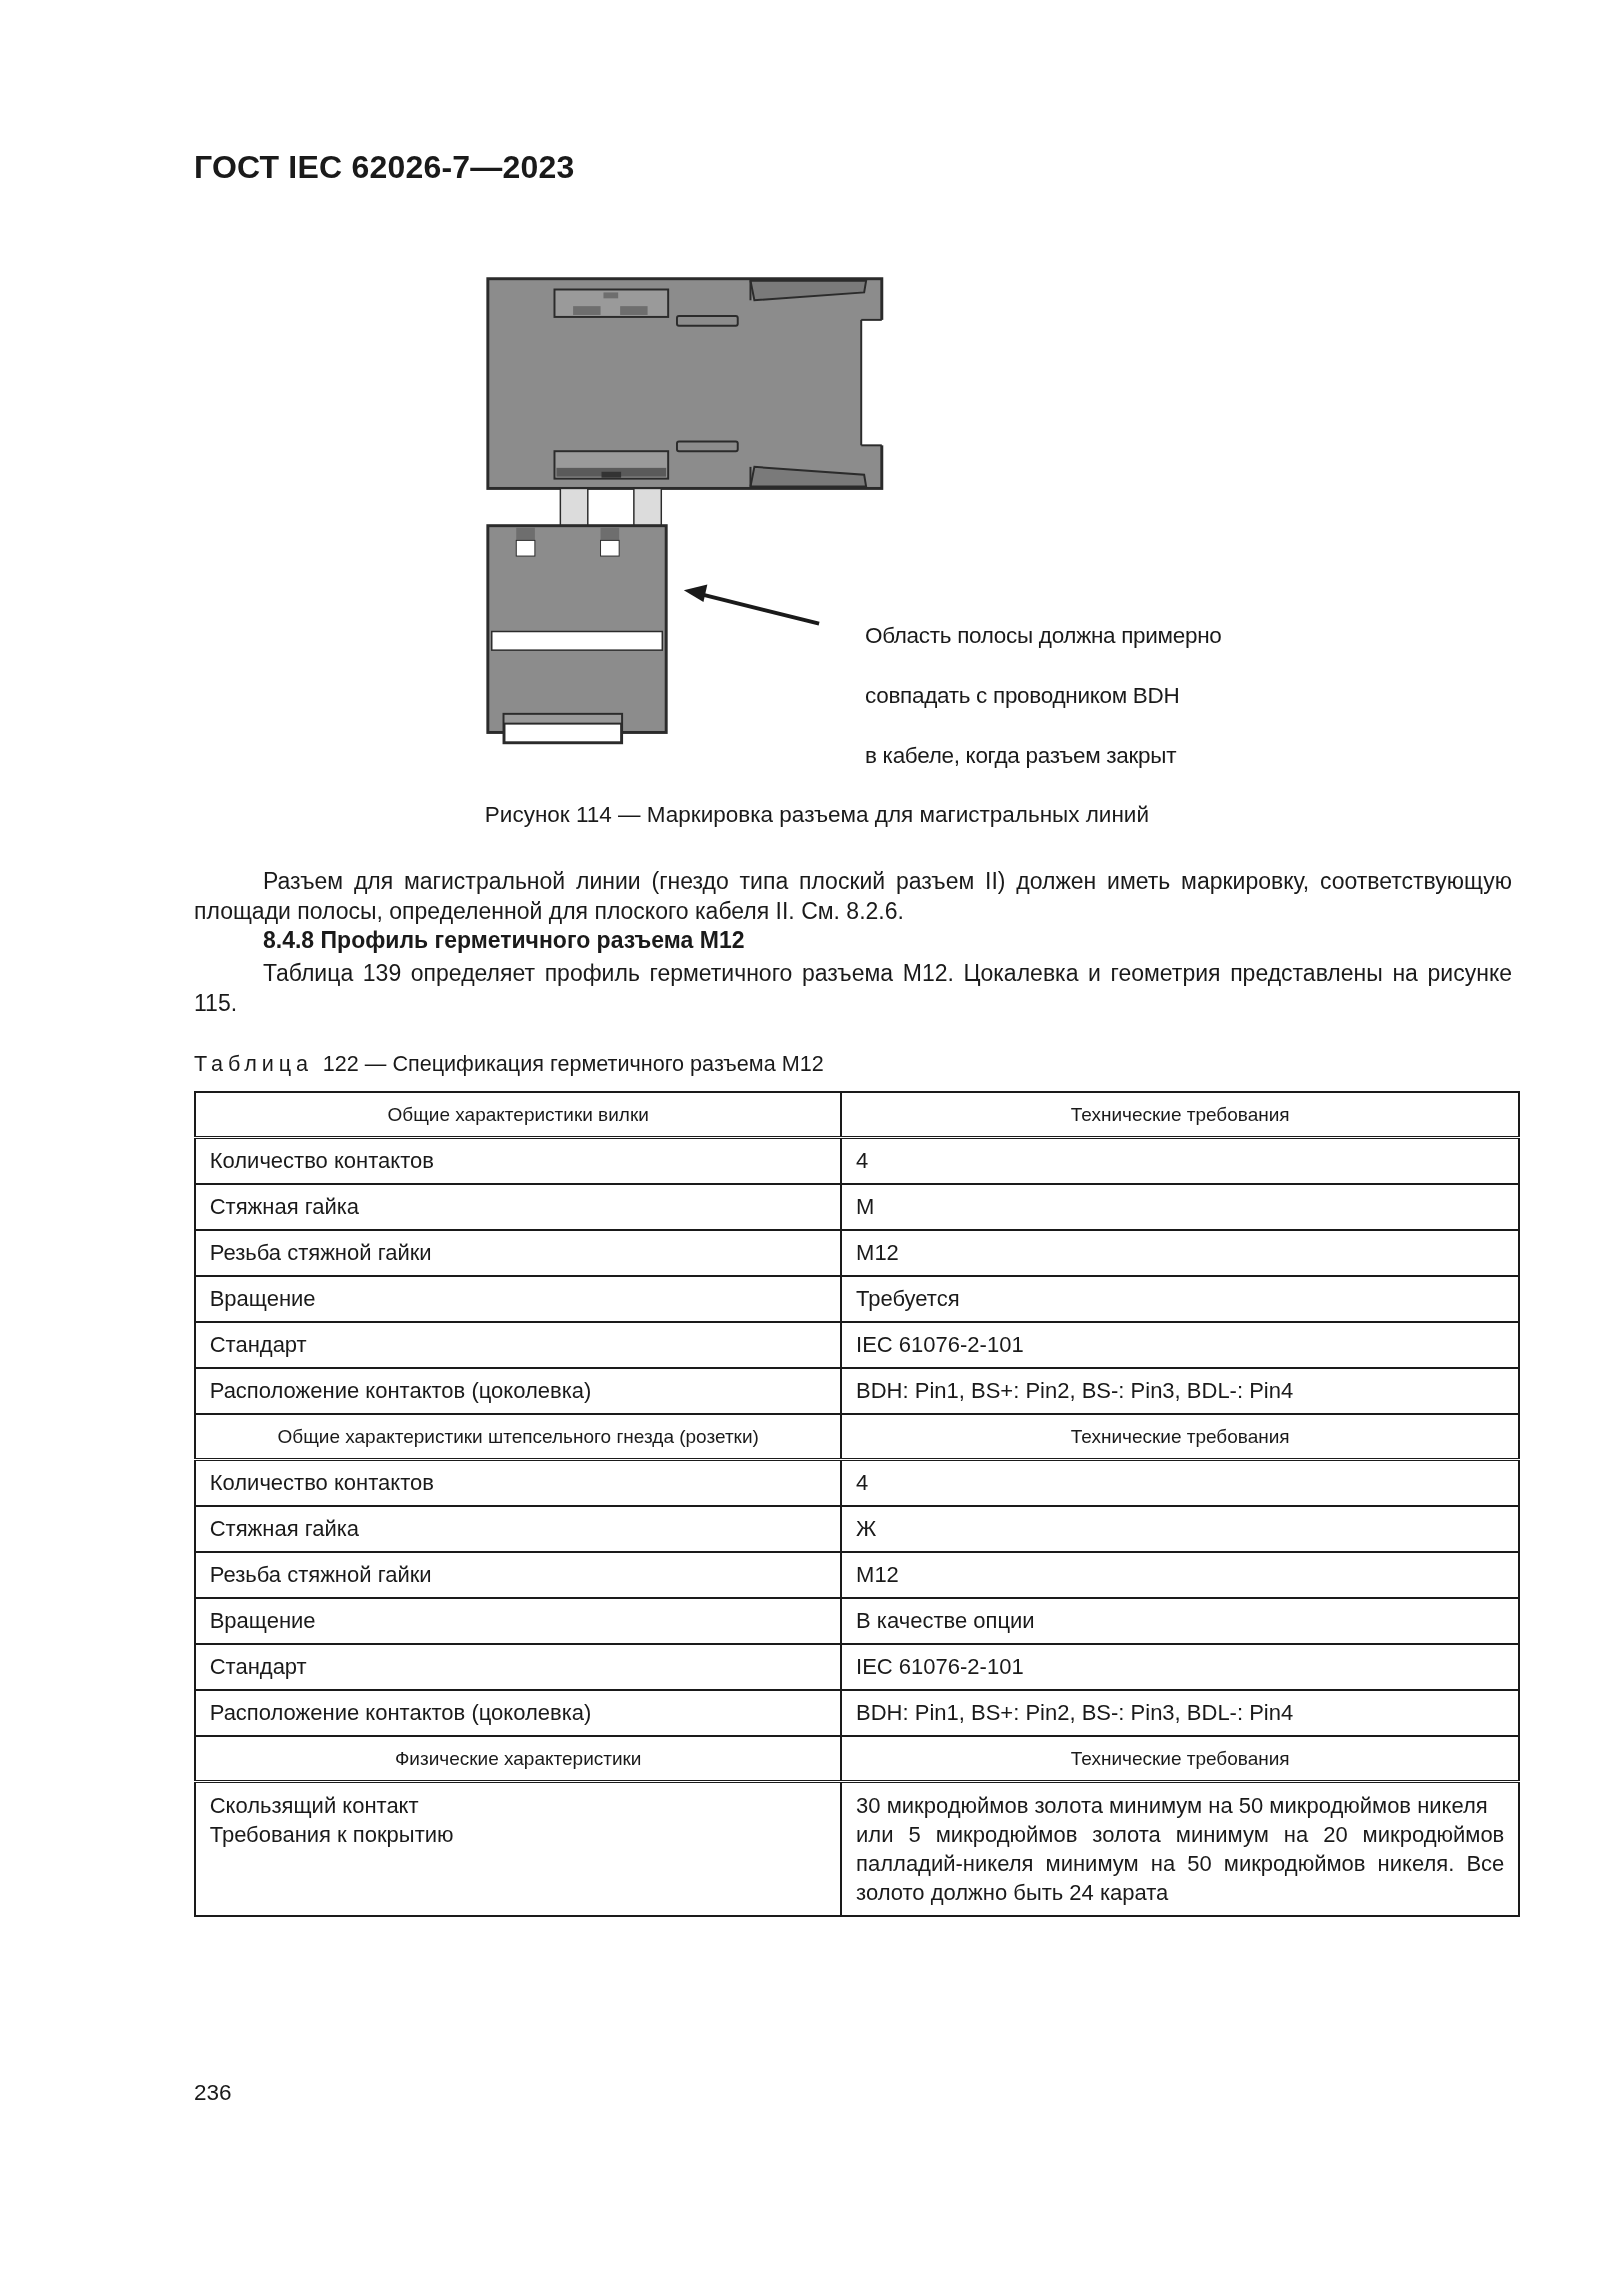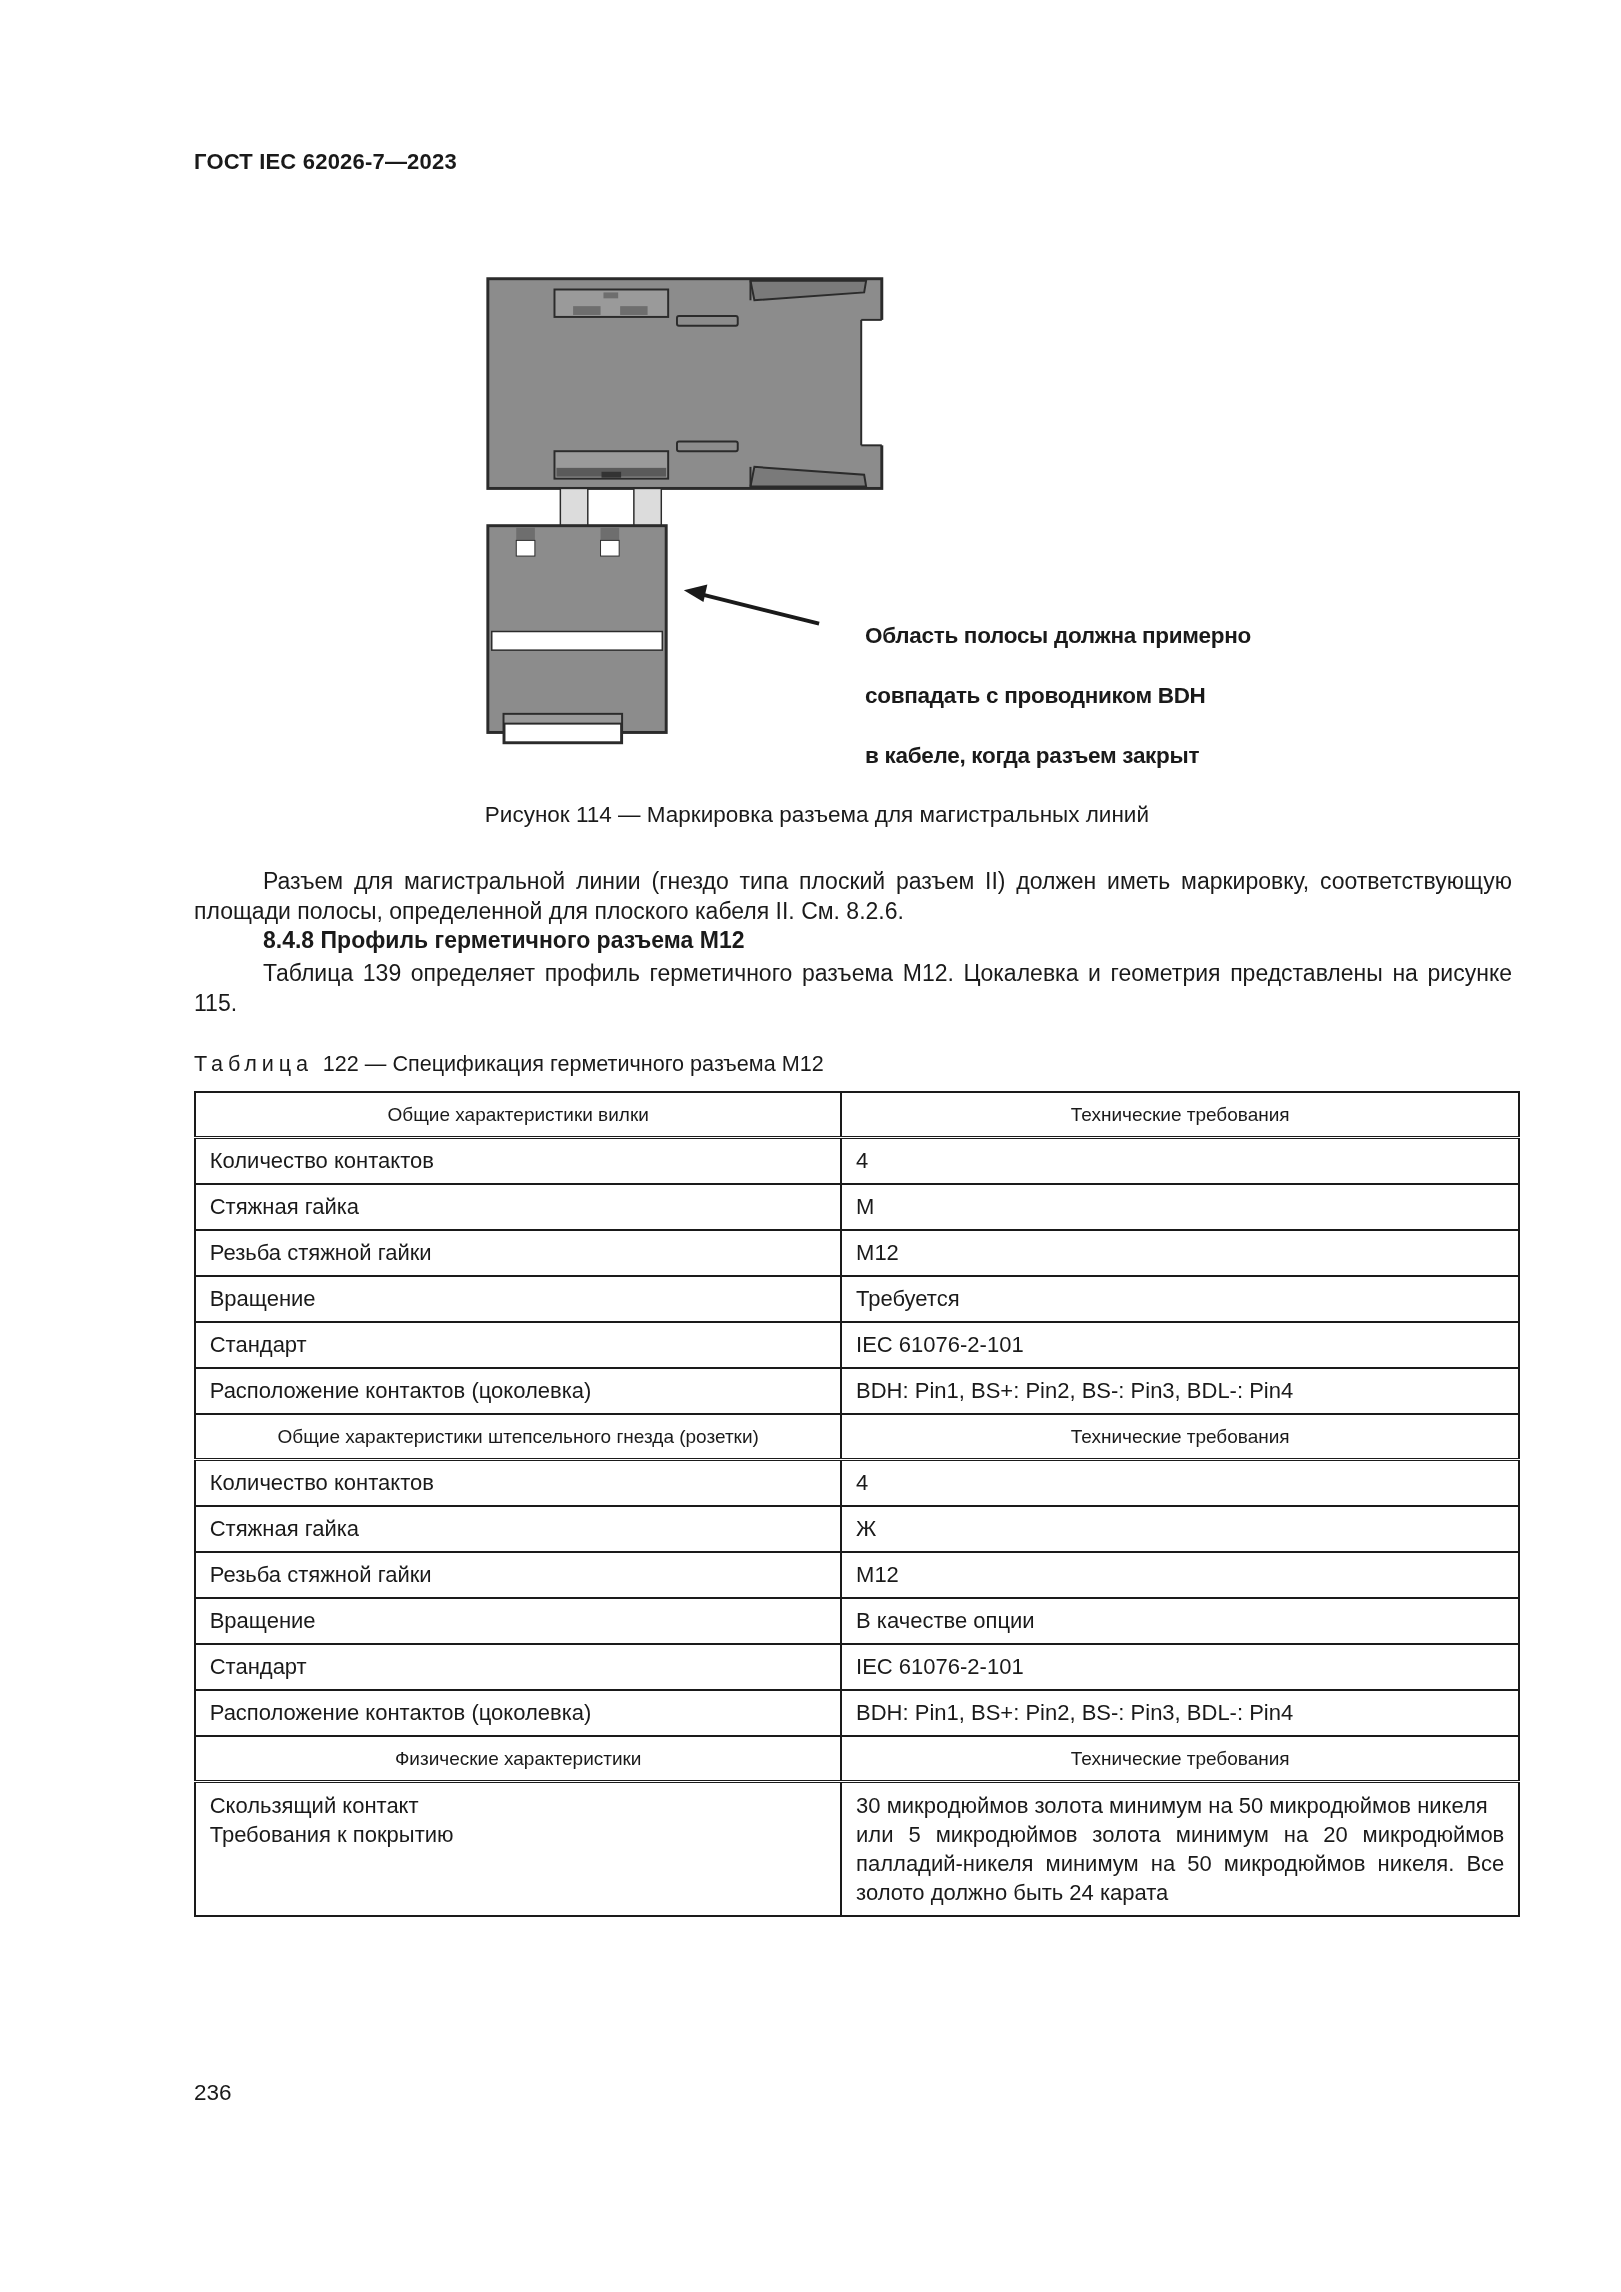--- a/index.html
+++ b/index.html
@@ -1,24 +1,24 @@
 <!DOCTYPE html>
 <html><head>
 <meta charset="utf-8">
 <style>
   html, body { margin: 0; padding: 0; background: #ffffff; }
   body { width: 1621px; height: 2293px; position: relative; overflow: hidden;
          font-family: "Liberation Sans", sans-serif; color: #1a1a1a; }
-  .header { position: absolute; left: 194px; top: 149px; font-size: 22px; font-weight: bold;
+  .header { position: absolute; left: 194px; top: 149px; font-size: 32px; font-weight: bold;
             letter-spacing: 0.2px; color: #1a1a1a; }
 
   
   .figure { position: absolute; left: 480px; top: 265px; width: 882px; height: 490px; }
   .figure svg { position: absolute; left: 0; top: 0; }
-  .callout { position: absolute; left: 385px; top: 326px; font-size: 22.5px; font-weight: bold;
+  .callout { position: absolute; left: 385px; top: 326px; font-size: 22.5px; font-weight: normal;
              line-height: 30px; color: #1a1a1a; white-space: pre-line; letter-spacing: -0.3px; }
 
   .caption { position: absolute; left: 0; width: 1621px; top: 802px; text-align: center;
              font-size: 22.5px; color: #1a1a1a; padding-left: 4px; }
   .caption span { display: inline-block; margin-left: 4.9px; }
 
   .para { position: absolute; left: 194px; width: 1318px; font-size: 23px; line-height: 30px;
           text-align: justify; color: #1a1a1a; }
   .p1 { top: 866px; text-indent: 69px; }
   .section-title { position: absolute; left: 263px; top: 927px; font-size: 23px; font-weight: bold; }

